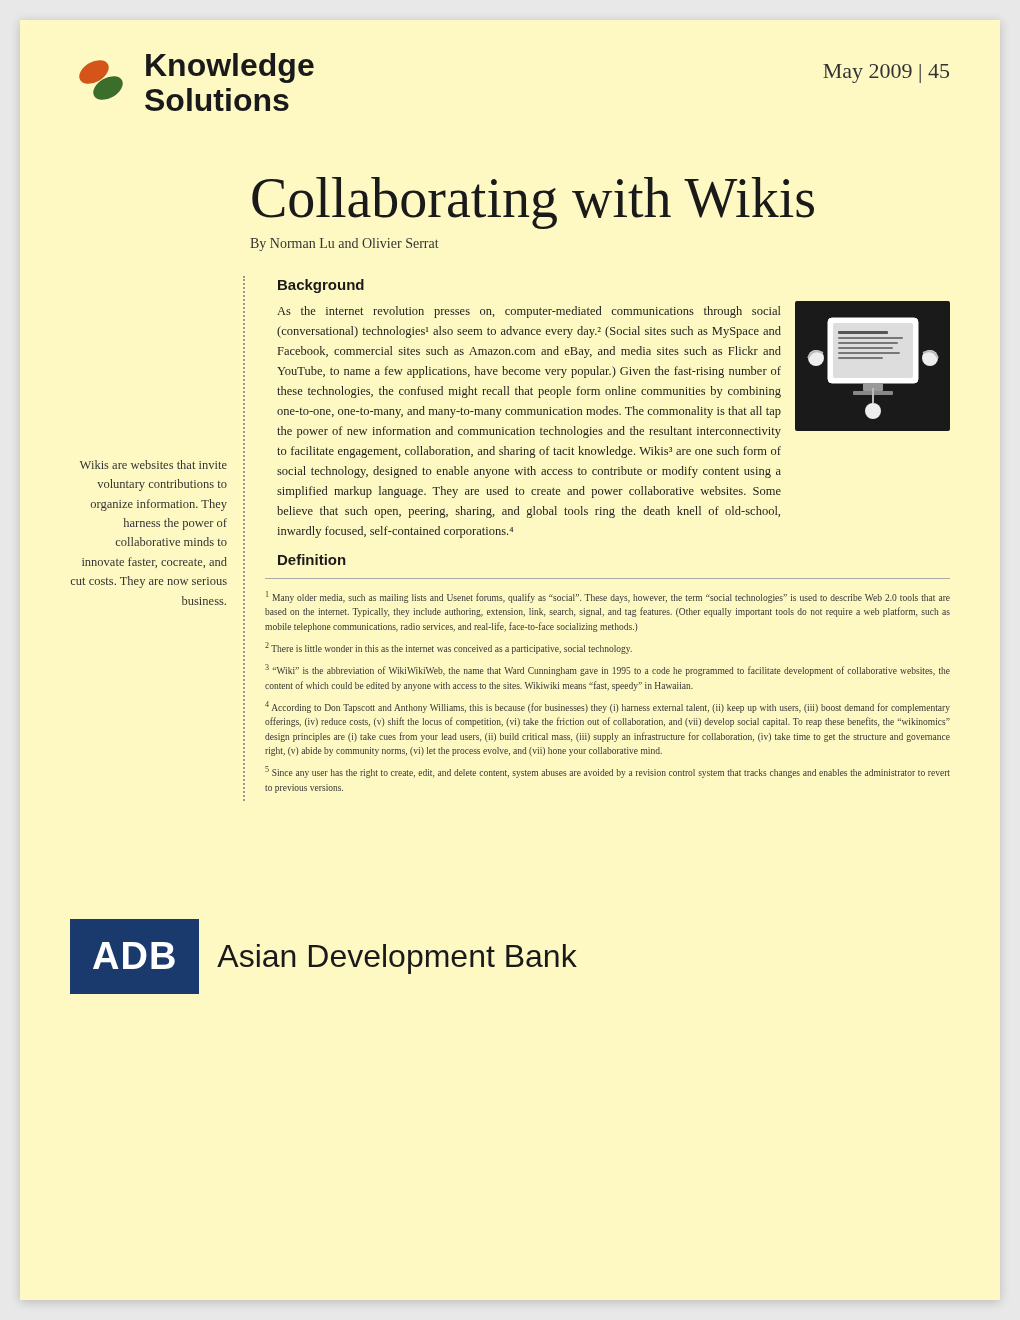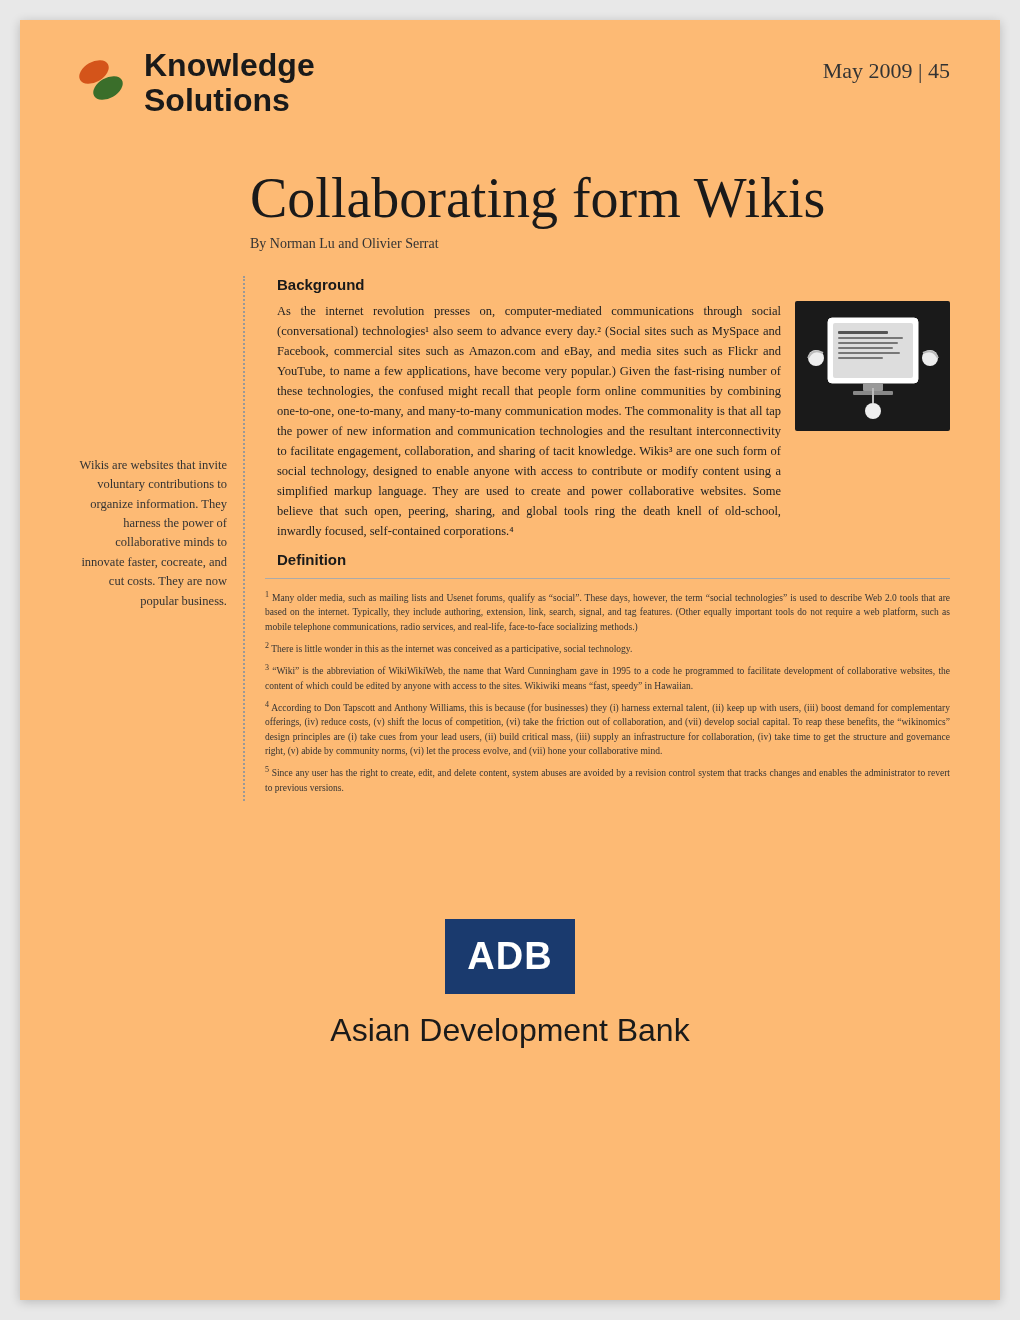--- a/index.html
+++ b/index.html
@@ -8,21 +8,21 @@
       display: flex;
       justify-content: center;
       align-items: flex-start;
       min-height: 100vh;
       padding: 20px;
       font-family: Georgia, 'Times New Roman', serif;
     }
     .page {
       width: 980px;
       min-height: 1280px;
-      background: #fdba74;
+      background: #fef9c3;
       padding: 0;
       position: relative;
       box-shadow: 0 2px 10px rgba(0,0,0,0.2);
     }
     .header {
       display: flex;
       justify-content: space-between;
       align-items: flex-start;
       padding: 28px 50px 20px 50px;
       border-bottom: none;
@@ -155,21 +155,20 @@
     .footnote-item sup {
       font-size: 8px;
     }
     .footer-area {
       margin-top: 50px;
       padding: 28px 50px;
       display: flex;
       align-items: center;
       gap: 18px;
       border-top: none;
-      flex-direction: column;
     }
     .adb-box {
       background: #1a3a6e;
       color: white;
       font-size: 38px;
       font-weight: bold;
       font-family: Arial, sans-serif;
       padding: 16px 22px;
       letter-spacing: 1px;
     }
@@ -200,27 +199,27 @@
       <div class="logo-text">
         <span class="knowledge">Knowledge</span>
         <span class="solutions">Solutions</span>
       </div>
     </div>
     <div class="header-date">May 2009 | 45</div>
   </div>
 
   <div class="main-content">
 
-    <h1 class="article-title">Collaborating form Wikis</h1>
+    <h1 class="article-title">Collaborating with Wikis</h1>
     <div class="article-byline">By Norman Lu and Olivier Serrat</div>
 
     <div class="content-area">
 
       <div class="left-sidebar">
-        <div class="sidebar-text">Wikis are websites that invite voluntary contributions to organize information. They harness the power of collaborative minds to innovate faster, cocreate, and cut costs. They are now popular business.</div>
+        <div class="sidebar-text">Wikis are websites that invite voluntary contributions to organize information. They harness the power of collaborative minds to innovate faster, cocreate, and cut costs. They are now serious business.</div>
         <div class="dotted-divider"></div>
       </div>
 
       <div class="right-content">
 
         <div class="para-block">
           <div class="section-title">Background</div>
           <div class="first-para">
             <div class="first-para-text body-text">
               <span>As the internet revolution presses on, computer-mediated communications through social (conversational) technologies¹ also seem to advance every day.² (Social sites such as MySpace and Facebook, commercial sites such as Amazon.com and eBay, and media sites such as Flickr and YouTube, to name a few applications, have become very popular.) Given the fast-rising number of these technologies, the confused might recall that people form online communities by combining one-to-one, one-to-many, and many-to-many communication modes. The commonality is that all tap the power of new information and communication technologies and the resultant interconnectivity to facilitate engagement, collaboration, and sharing of tacit knowledge. Wikis³ are one such form of social technology, designed to enable anyone with access to contribute or modify content using a simplified markup language. They are used to create and power collaborative websites. Some believe that such open, peering, sharing, and global tools ring the death knell of old-school, inwardly focused, self-contained corporations.⁴</span>

